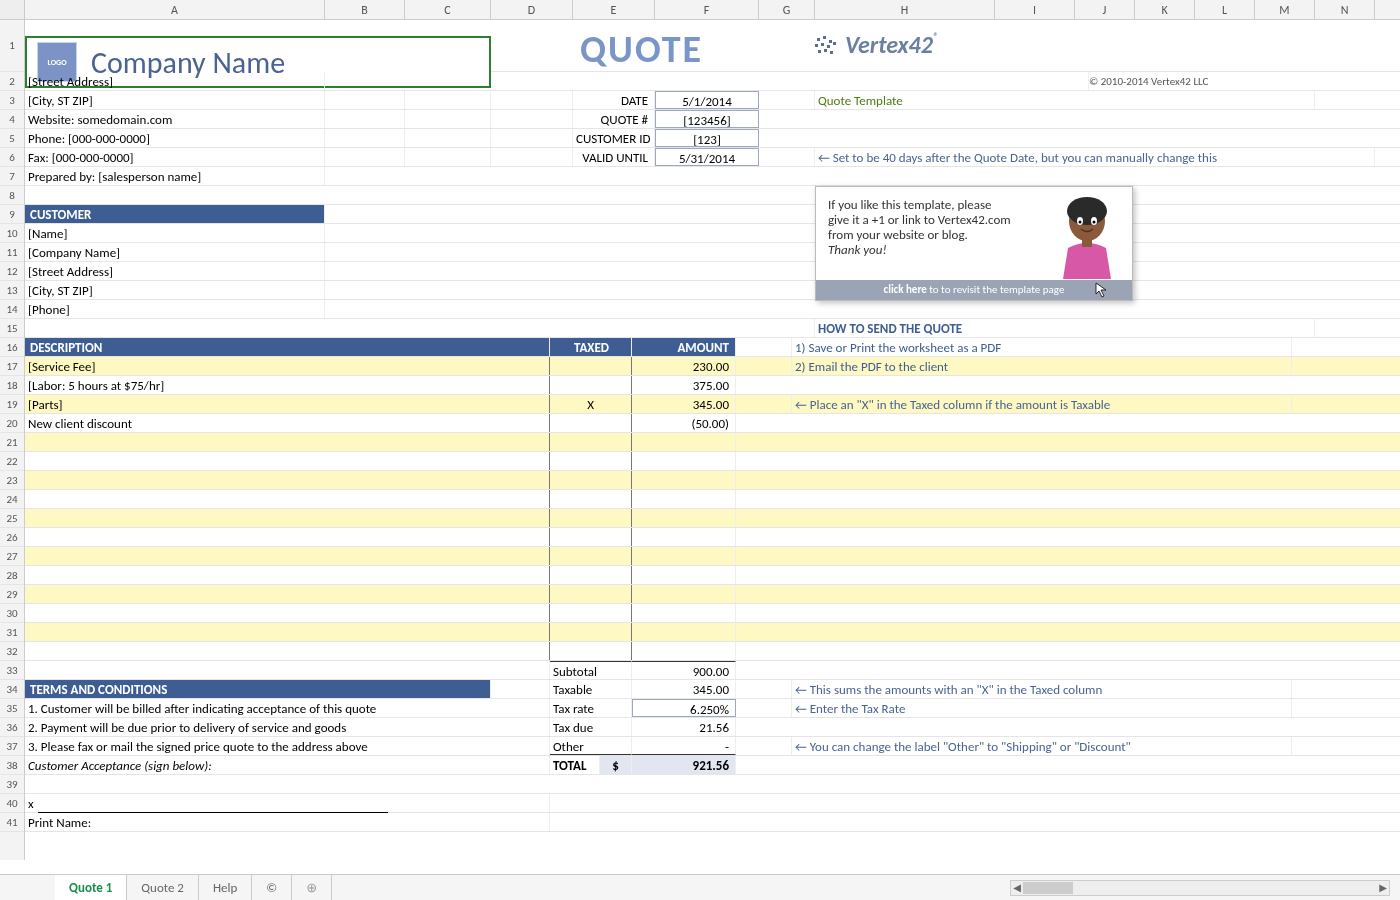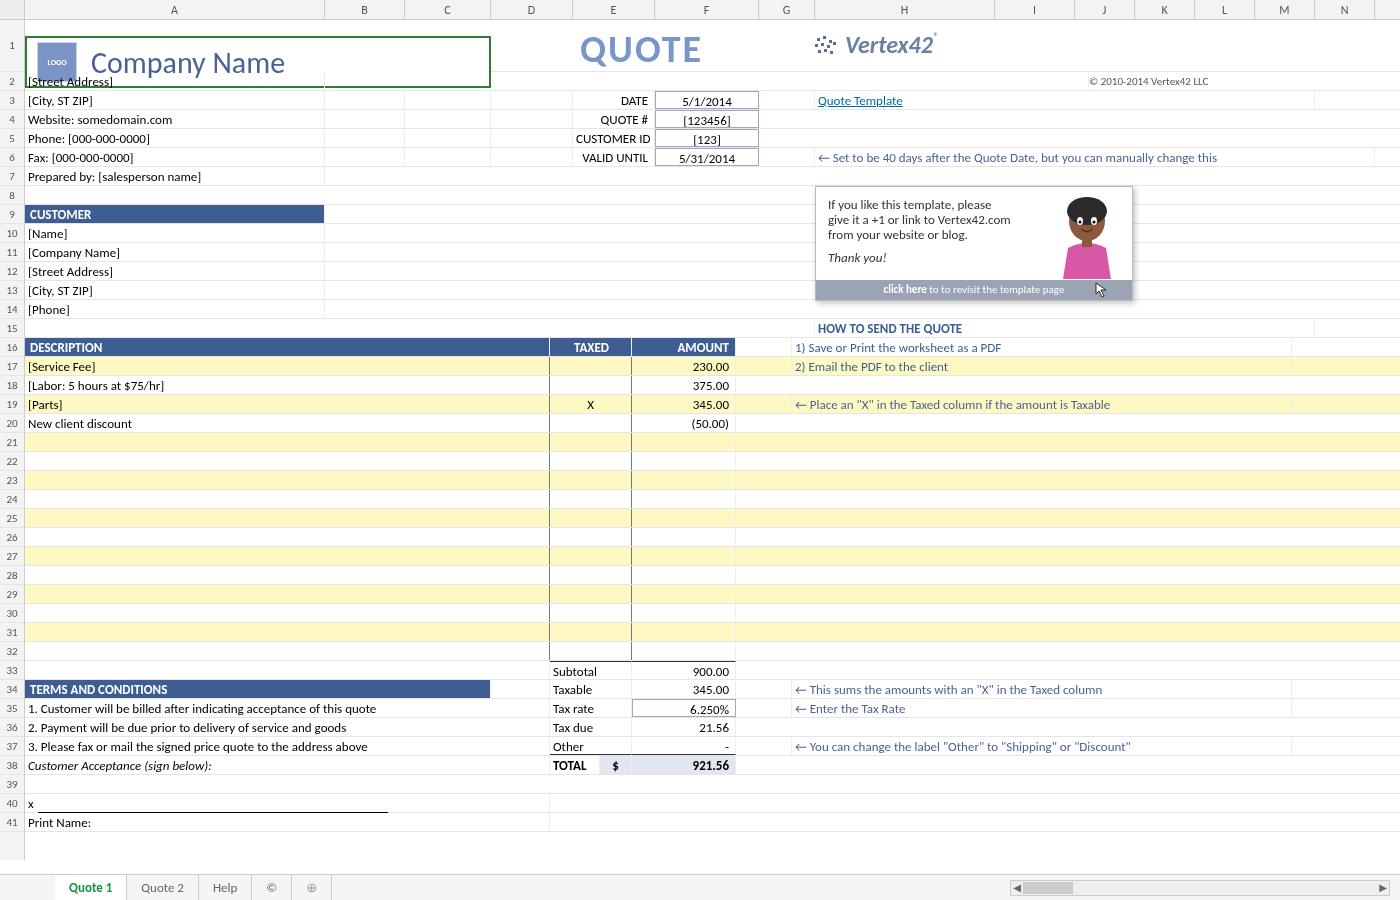--- a/index.html
+++ b/index.html
@@ -25,25 +25,25 @@
   .vertex-logo{position:absolute;left:790px;top:10px;font-size:24px;color:#6b7fa3;font-weight:bold;font-style:italic}
   .vertex-logo .dots{display:inline-block;width:24px;height:22px;vertical-align:middle;margin-right:6px;position:relative}
   .vertex-logo .dots span{position:absolute;width:3px;height:3px;background:#5a6e8f}
   .cell-label{text-align:right;padding-right:6px}
   .box-val{border:1px solid #9ba8c0;text-align:center}
   .hdr-blue{background:#3e5e93;color:#fff;font-weight:bold;padding-left:5px}
   .striped-row{background:#fef9c3}
   .amt{text-align:right;padding-right:6px}
   .taxed{text-align:center}
   .tip{color:#4a6393;font-size:13px}
-  .link{color:#0369a1;text-decoration:underline;cursor:pointer}
+  .link{color:#4d7c0f;cursor:pointer}
   .section-label{font-weight:bold;color:#3e5e93;font-size:13px}
   .promo-box{position:absolute;left:790px;top:0;width:318px;height:115px;background:#fff;border:1px solid #bbb;box-shadow:2px 2px 6px rgba(0,0,0,.25);padding:10px 12px}
   .promo-box .txt{font-size:13px;color:#333;width:210px}
-  .promo-box .thank{font-style:italic;margin-top:8px}
+  .promo-box .thank{font-style:italic;}
   .promo-box .bar{position:absolute;bottom:0;left:0;right:0;height:20px;background:#9aa4b5;color:#fff;text-align:center;font-size:11px;line-height:20px}
   .promo-box .bar b{font-weight:bold}
   .promo-box .avatar{position:absolute;right:6px;top:6px;width:78px;height:86px}
   .promo-box .avatar svg{width:78px;height:86px}
   .total-row .t-lbl{font-weight:bold}
   .total-row .t-cur{font-weight:bold;text-align:center;background:#e1e6f0}
   .total-row .t-val{font-weight:bold;text-align:right;padding-right:6px;background:#e1e6f0}
   .sign-line{border-top:1px solid #000;display:inline-block;width:350px;margin-left:4px;vertical-align:bottom}
   .italic{font-style:italic}
   

